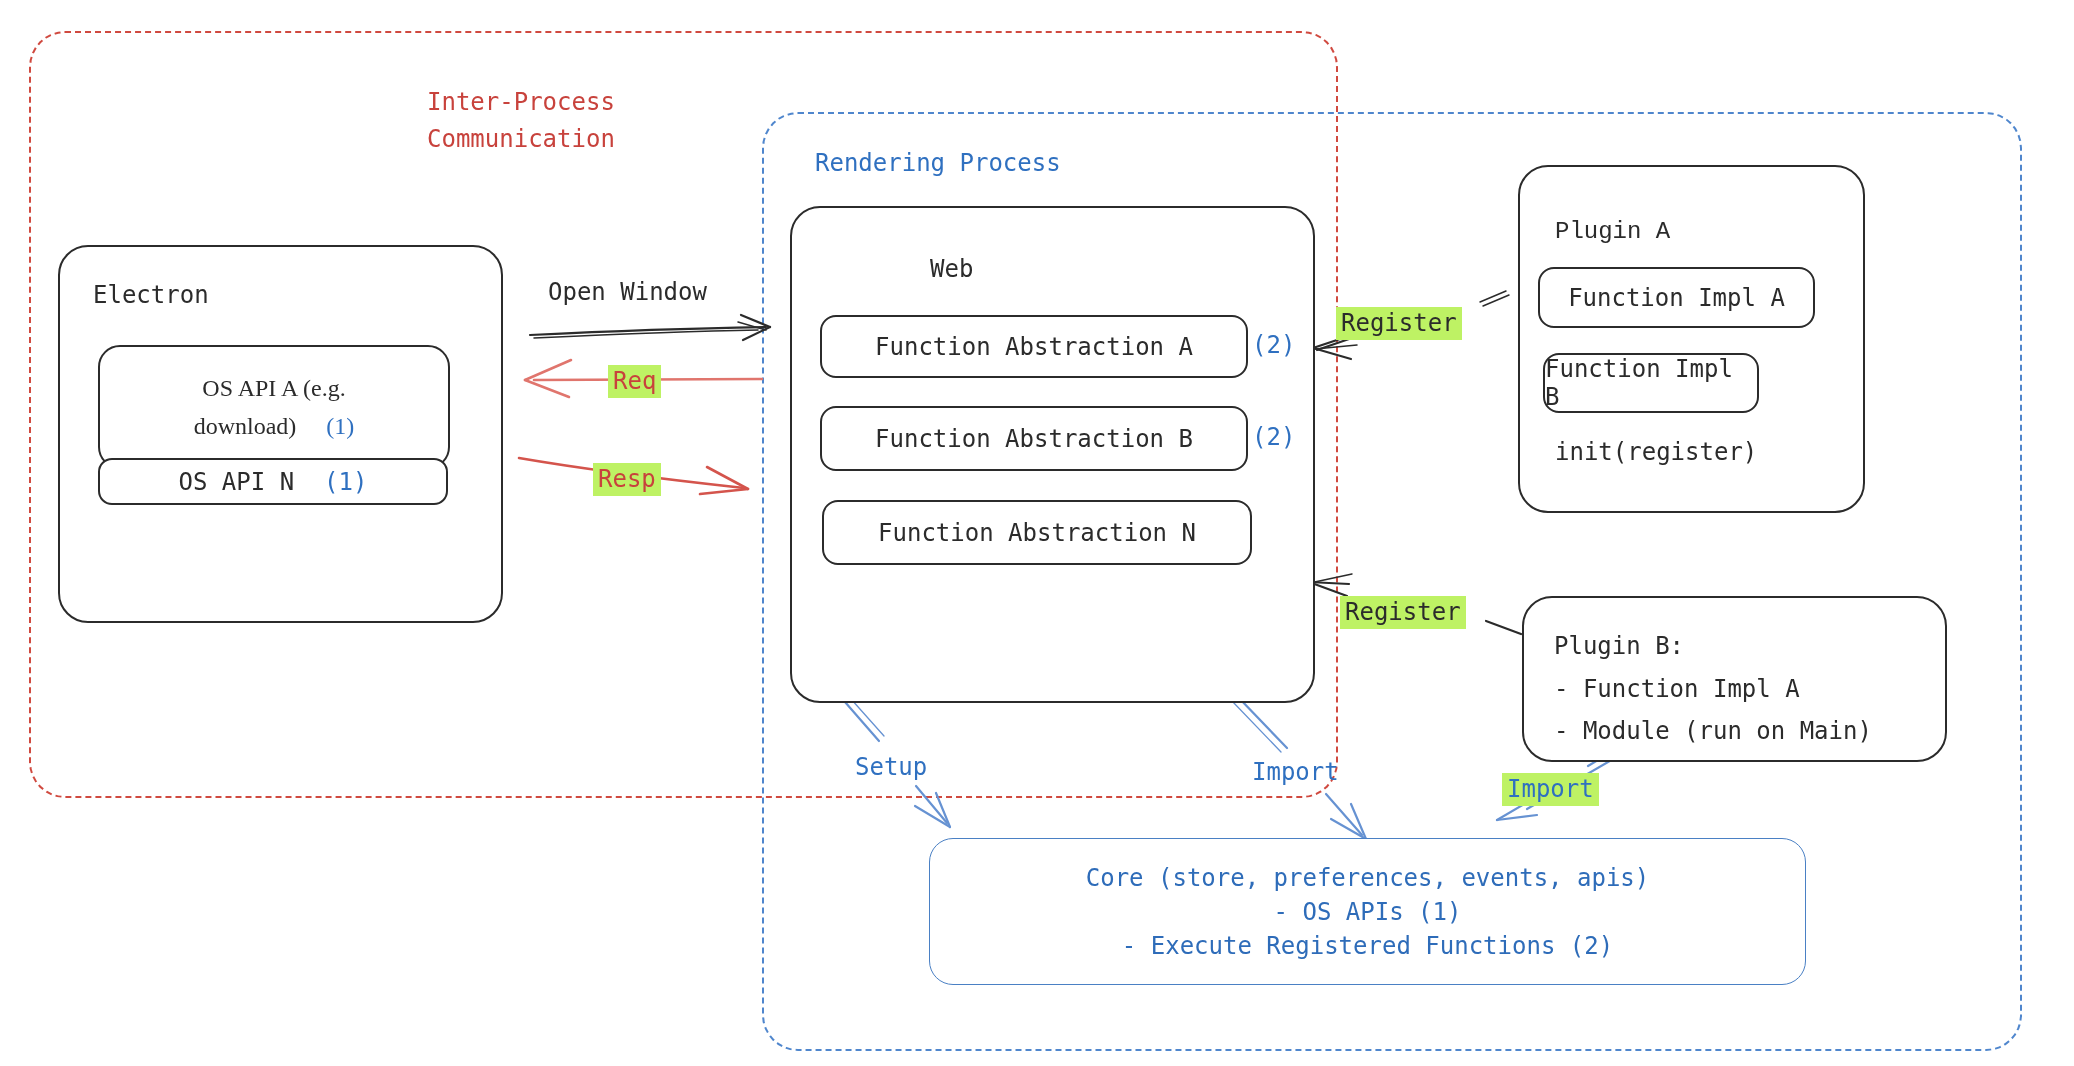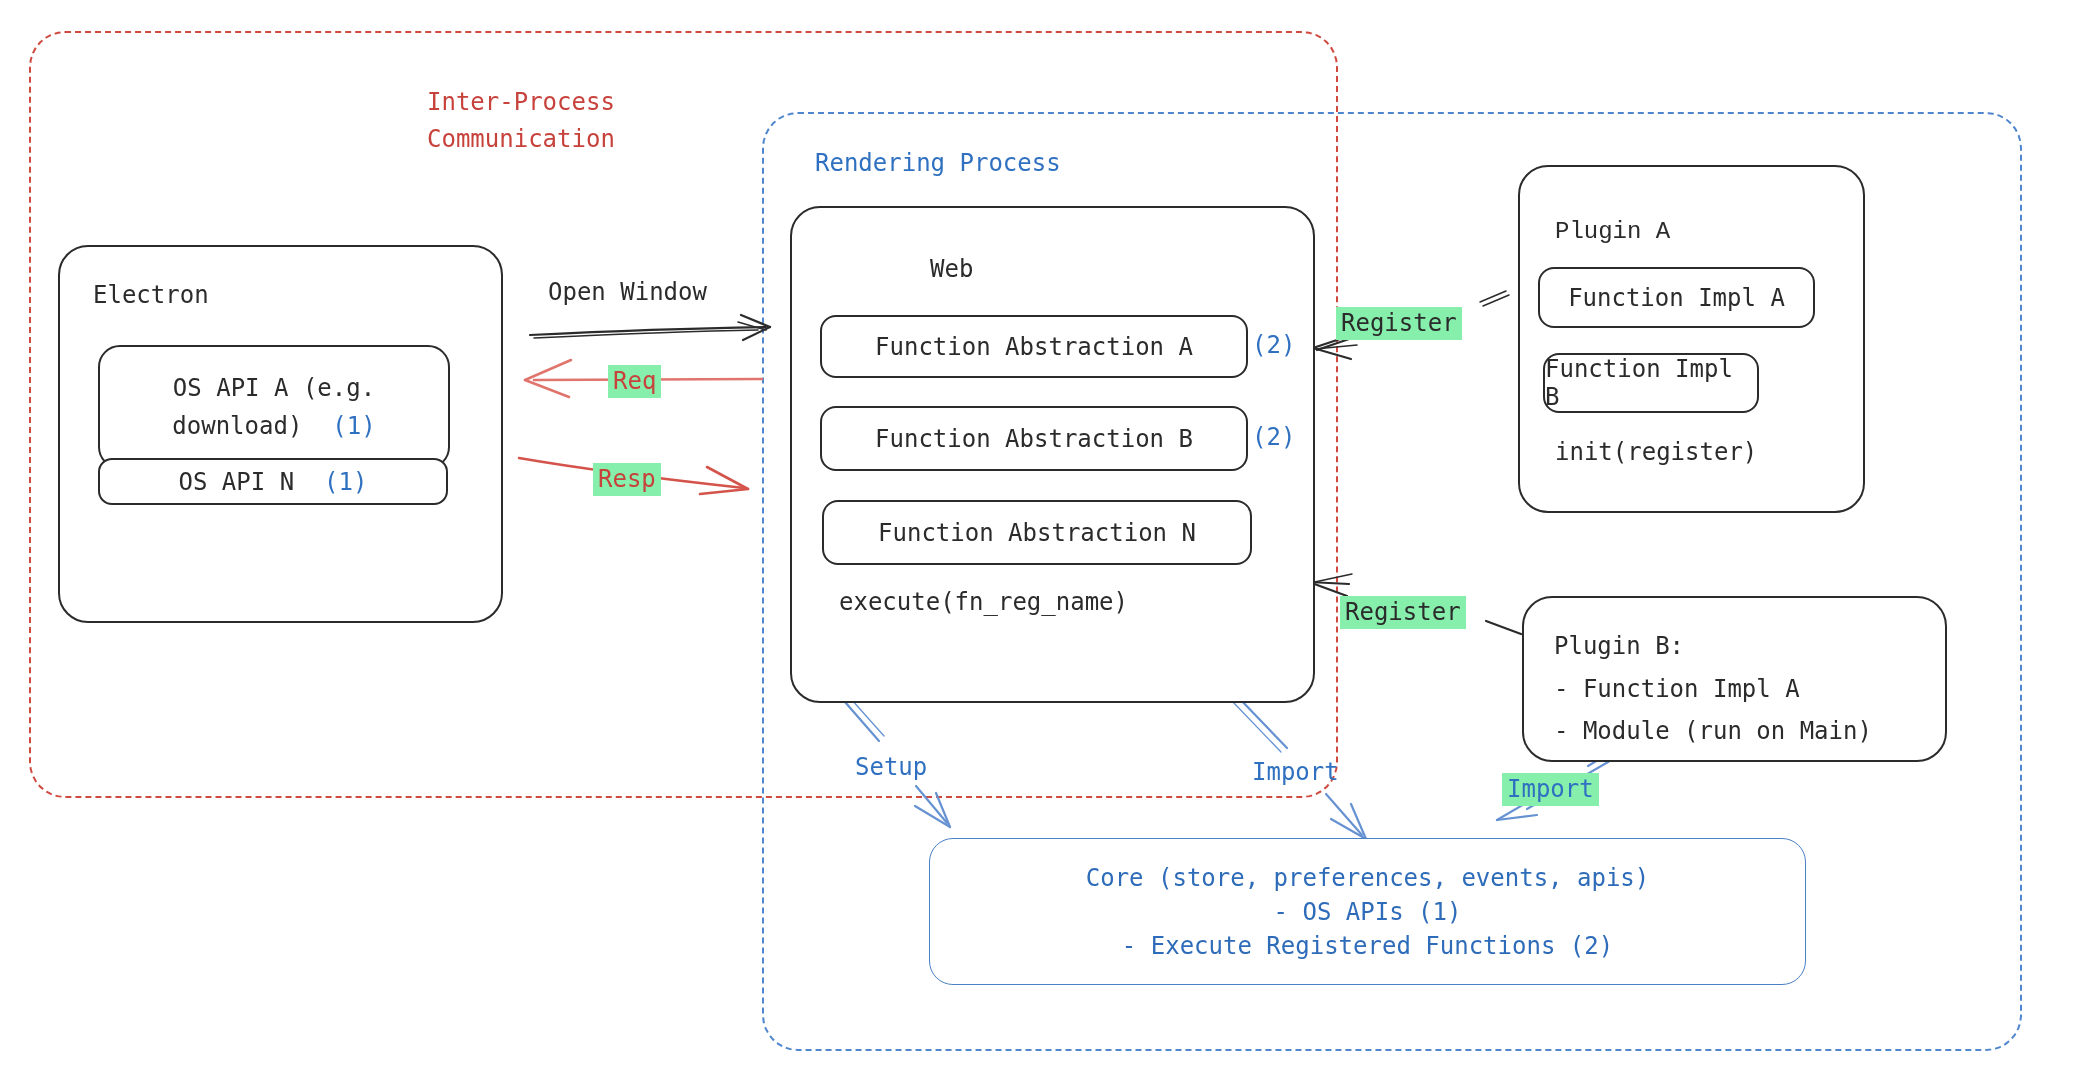--- a/index.html
+++ b/index.html
@@ -32,21 +32,21 @@
   .s-redm { stroke: var(--redMid, #d4544c);     stroke-width: 2.6px; }
   .s-blue { stroke: var(--blueArrow, #6692d2);  stroke-width: 2.2px; }
   .s-blue-thin { stroke: var(--blueArrow, #6692d2); stroke-width: 1.3px; }
 
   
   .node { position: absolute; background: #fff; border: 2.2px solid var(--ink, #2b2b2b); z-index: 3; }
   .node-label { position: absolute; z-index: 4; }
   #electron-box { left: 58px;  top: 245px; width: 445px; height: 378px; border-radius: 30px; }
   #electron-label { left: 93px; top: 281px; }
   #os-api-a { left: 98px; top: 345px; width: 352px; height: 124px; border-radius: 22px; border-width: 2px;
-              display: flex; flex-direction: column; justify-content: center; align-items: center; line-height: 38px; }
+              display: flex; flex-direction: column; justify-content: center; align-items: center; line-height: 38px; font-family: Liberation Serif, serif; }
   #os-api-n { left: 98px; top: 458px; width: 350px; height: 47px; border-radius: 14px; border-width: 2px;
               display: flex; justify-content: center; align-items: center; }
 
   #web-box { left: 790px; top: 206px; width: 525px; height: 497px; border-radius: 30px; }
   #web-label { left: 930px; top: 255px; }
   .fa-box { position: absolute; background: #fff; border: 2px solid var(--ink, #2b2b2b); border-radius: 16px; z-index: 3;
             display: flex; justify-content: center; align-items: center; }
   #fa-a { left: 820px; top: 315px; width: 428px; height: 63px; }
   #fa-b { left: 820px; top: 406px; width: 428px; height: 65px; }
   #fa-n { left: 822px; top: 500px; width: 430px; height: 65px; }
@@ -65,21 +65,21 @@
   #plugin-b-box { left: 1522px; top: 596px; width: 425px; height: 166px; border-radius: 30px;
                   display: flex; flex-direction: column; align-items: flex-start;
                   padding: 27px 0 0 30px; line-height: 42.5px; }
 
   #core-box { left: 929px; top: 838px; width: 877px; height: 147px; border-radius: 24px;
               border: 1.8px solid var(--coreBorder, #4a80c4);
               display: flex; flex-direction: column; justify-content: center; align-items: center;
               line-height: 34px; color: var(--coreText, #2e6cb9); text-align: center; }
 
   
-  .edge-label { position: absolute; z-index: 4; line-height: 33px; background: #86efac; padding: 0 5px; }
+  .edge-label { position: absolute; z-index: 4; line-height: 33px; background: #bef264; padding: 0 5px; }
   .edge-label.no-bg { background: transparent; padding: 0; }
   #lbl-open-window { left: 548px;  top: 276px; color: var(--ink, #2b2b2b); }
   #lbl-req  { left: 608px;  top: 365px; color: var(--red, #c8423c); }
   #lbl-resp { left: 593px;  top: 463px; color: var(--red, #c8423c); }
   #lbl-register-top    { left: 1336px; top: 307px; color: var(--ink, #2b2b2b); }
   #lbl-register-bottom { left: 1340px; top: 596px; color: var(--ink, #2b2b2b); }
   #lbl-setup         { left: 855px;  top: 751px; color: var(--blue, #2f70c0); }
   #lbl-import-web    { left: 1252px; top: 756px; color: var(--blue, #2f70c0); }
   #lbl-import-plugin { left: 1502px; top: 773px; color: var(--blue, #2f70c0); }
 </style>
@@ -168,21 +168,20 @@
     <span>Function Abstraction A</span>
   </div>
   <div class="badge" id="badge-2a">(2)</div>
   <div class="fa-box" id="fa-b">
     <span>Function Abstraction B</span>
   </div>
   <div class="badge" id="badge-2b">(2)</div>
   <div class="fa-box" id="fa-n">
     <span>Function Abstraction N</span>
   </div>
-  <div class="node-label" id="execute-label">execute(fn_reg_name)</div>
 
   <div class="node" id="plugin-a-box"></div>
   <div class="node-label" id="plugin-a-label">Plugin A</div>
   <div class="fa-box" id="fi-a">
     <span>Function Impl A</span>
   </div>
   <div class="fa-box" id="fi-b">
     <span>Function Impl B</span>
   </div>
   <div class="node-label" id="init-label">init(register)</div>

